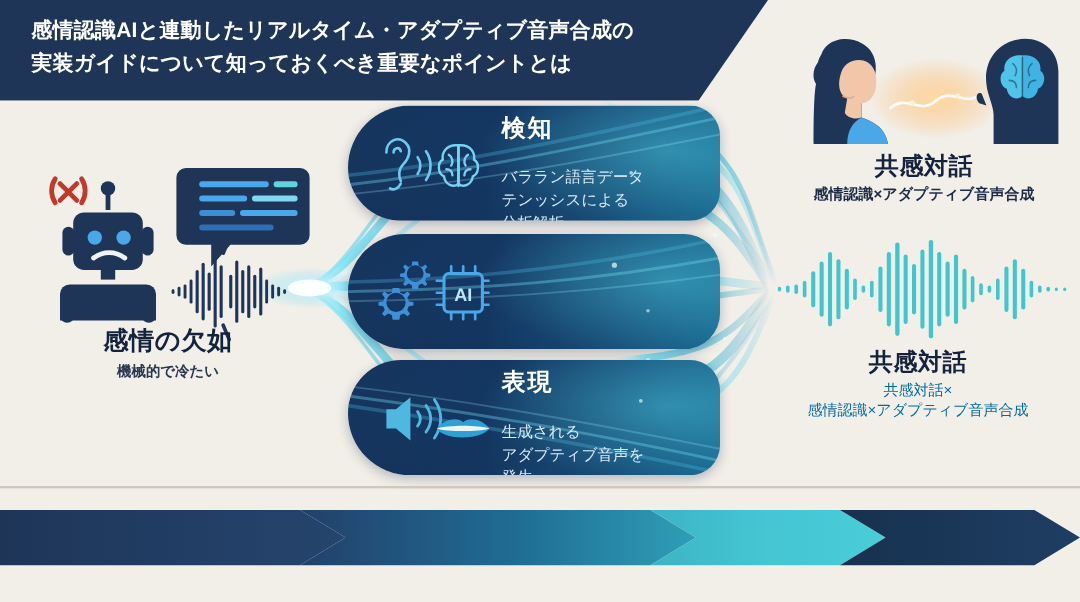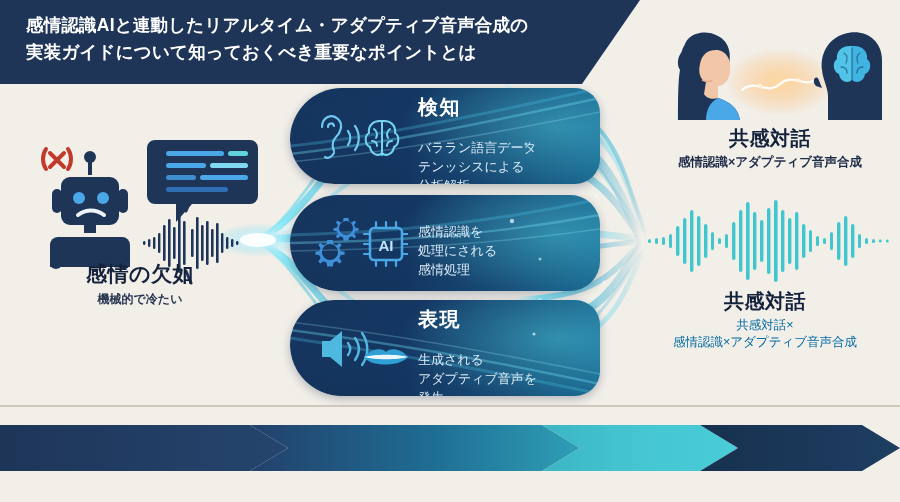--- a/index.html
+++ b/index.html
@@ -21,21 +21,21 @@
   }
   .header-title{
     position:absolute; left:26px; top:12px; width:560px;
     color:#ffffff; font-size:17.5px; font-weight:bold; line-height:1.55;
     letter-spacing:.2px;
     white-space:pre-line;
   }
 
   
   .left-caption{
-    position:absolute; left:30px; top:260px; width:220px; text-align:center; z-index:5;
+    position:absolute; left:30px; top:270px; width:220px; text-align:center; z-index:5;
   }
   .left-caption .ttl{ font-size:21px; font-weight:bold; color:#15223c; letter-spacing:.5px;}
   .left-caption .sub{ font-size:12px; font-weight:bold; color:#2a3752; margin-top:3px;}
 
   
   .panels{ position:absolute; left:250px; top:82px; width:370px; height:320px; z-index:4;}
   .panel{
     position:absolute; left:40px; width:310px; height:96px;
     border-radius:48px 30px 30px 48px;
     overflow:hidden;
@@ -260,23 +260,20 @@
               <path d="M64,14 v-6 M74,14 v-6 M84,14 v-6"></path>
               <path d="M64,46 v6 M74,46 v6 M84,46 v6"></path>
               <path d="M58,20 h-6 M58,30 h-6 M58,40 h-6"></path>
               <path d="M90,20 h6 M90,30 h6 M90,40 h6"></path>
             </g>
             <text x="74" y="37" font-family="Liberation Sans, sans-serif" font-size="15" font-weight="bold" fill="#bfe6ff" text-anchor="middle">AI</text>
           </g>
         </svg>
       </div>
       <div class="p-txt">
-        <div class="p-sub">感情認識を
-処理にされる
-感情処理</div>
       </div>
     </div>
 
     <div class="panel" id="p3">
       <div class="bg"></div>
       <svg class="streak" viewBox="0 0 310 96" preserveAspectRatio="none">
         <path d="M0,30 C90,42 180,56 310,84" stroke="#6fd8ee" stroke-opacity=".45" stroke-width="2.4" fill="none"></path>
         <path d="M0,22 C100,34 190,50 310,74" stroke="#9ef0ff" stroke-opacity=".28" stroke-width="1.6" fill="none"></path>
         <path d="M0,38 C80,50 180,66 310,94" stroke="#4fc4e8" stroke-opacity=".35" stroke-width="3" fill="none"></path>
         <circle cx="244" cy="34" r="1.6" fill="#dffaff" opacity=".8"></circle>

